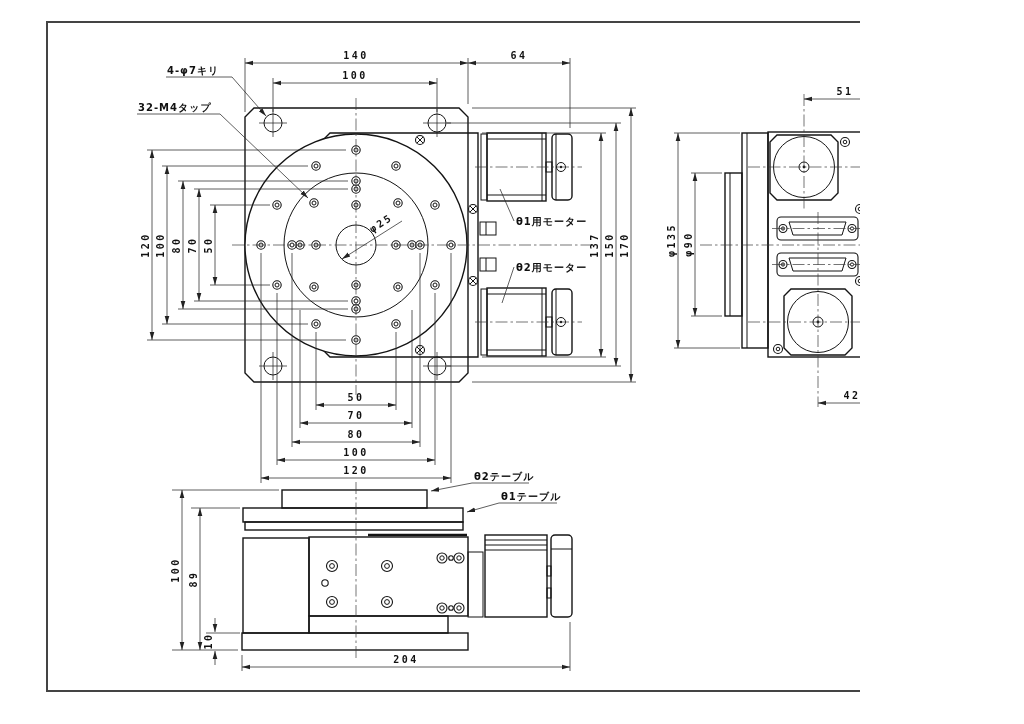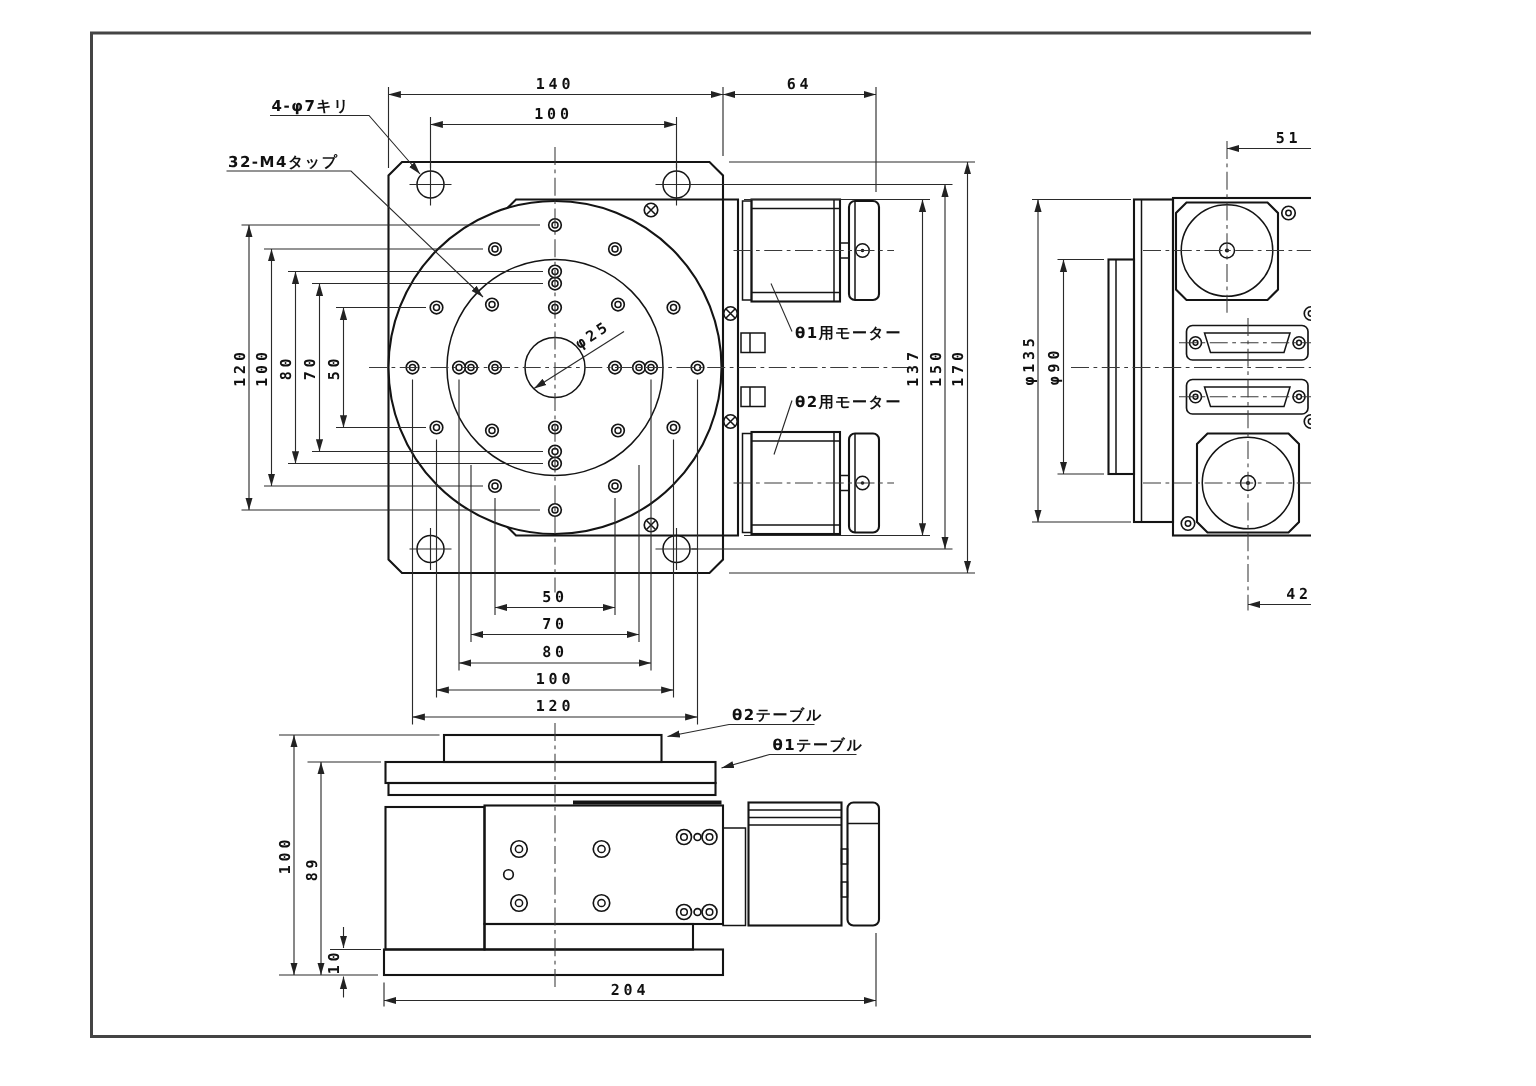--- a/index.html
+++ b/index.html
@@ -1,17 +1,17 @@
 <!DOCTYPE html>
 <html><head>
 <meta charset="utf-8">
 <style>
   html,body{margin:0;padding:0;background:#fff;}
   .page{position:relative;width:860px;height:724px;background:#fff;overflow:hidden;
-        font-family:"DejaVu Sans",sans-serif;padding-left:14px;}
+        font-family:"DejaVu Sans",sans-serif;}
   svg{display:block;}
   .ol{fill:none;stroke:#141414;stroke-width:1.4;stroke-linejoin:miter;}
   .om{fill:none;stroke:#141414;stroke-width:1;}
   .fw{fill:#fff;stroke:#141414;stroke-width:1.4;}
   .fw2{fill:#fff;stroke:#141414;stroke-width:1.1;}
   .thin{fill:none;stroke:#2a2a2a;stroke-width:0.75;}
   .cl{fill:none;stroke:#3a3a3a;stroke-width:0.7;stroke-dasharray:12 3 2.5 3;}
   .scr{fill:#fff;stroke:#141414;stroke-width:1.1;}
   .dot{fill:#141414;stroke:none;}
   .thick{fill:none;stroke:#141414;stroke-width:2.6;}

